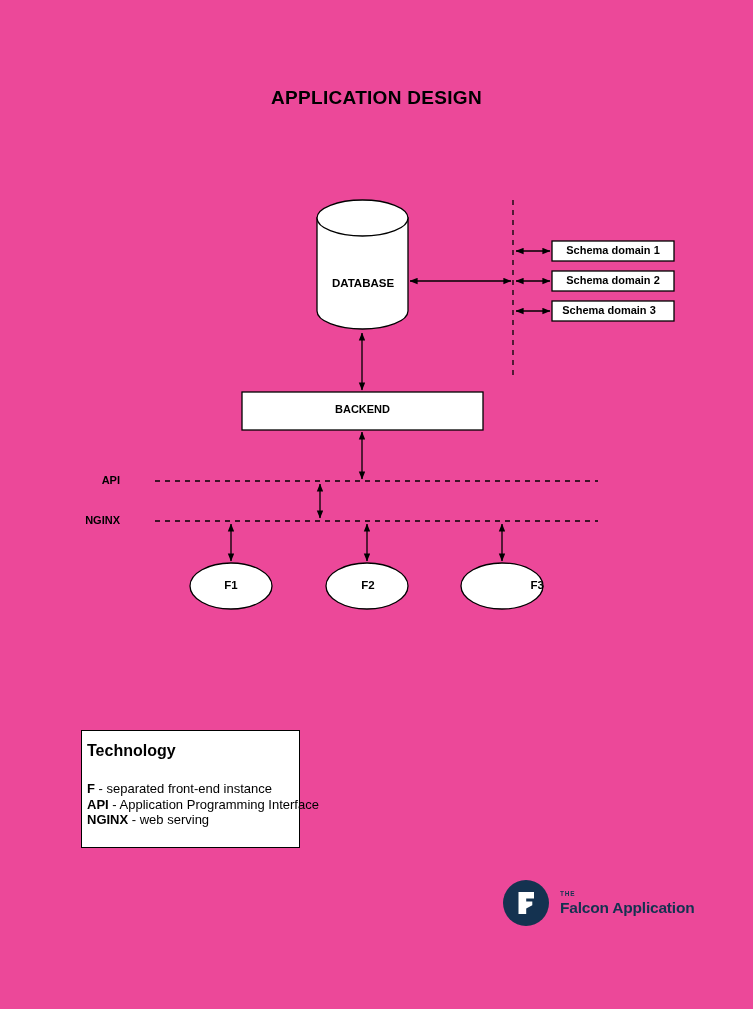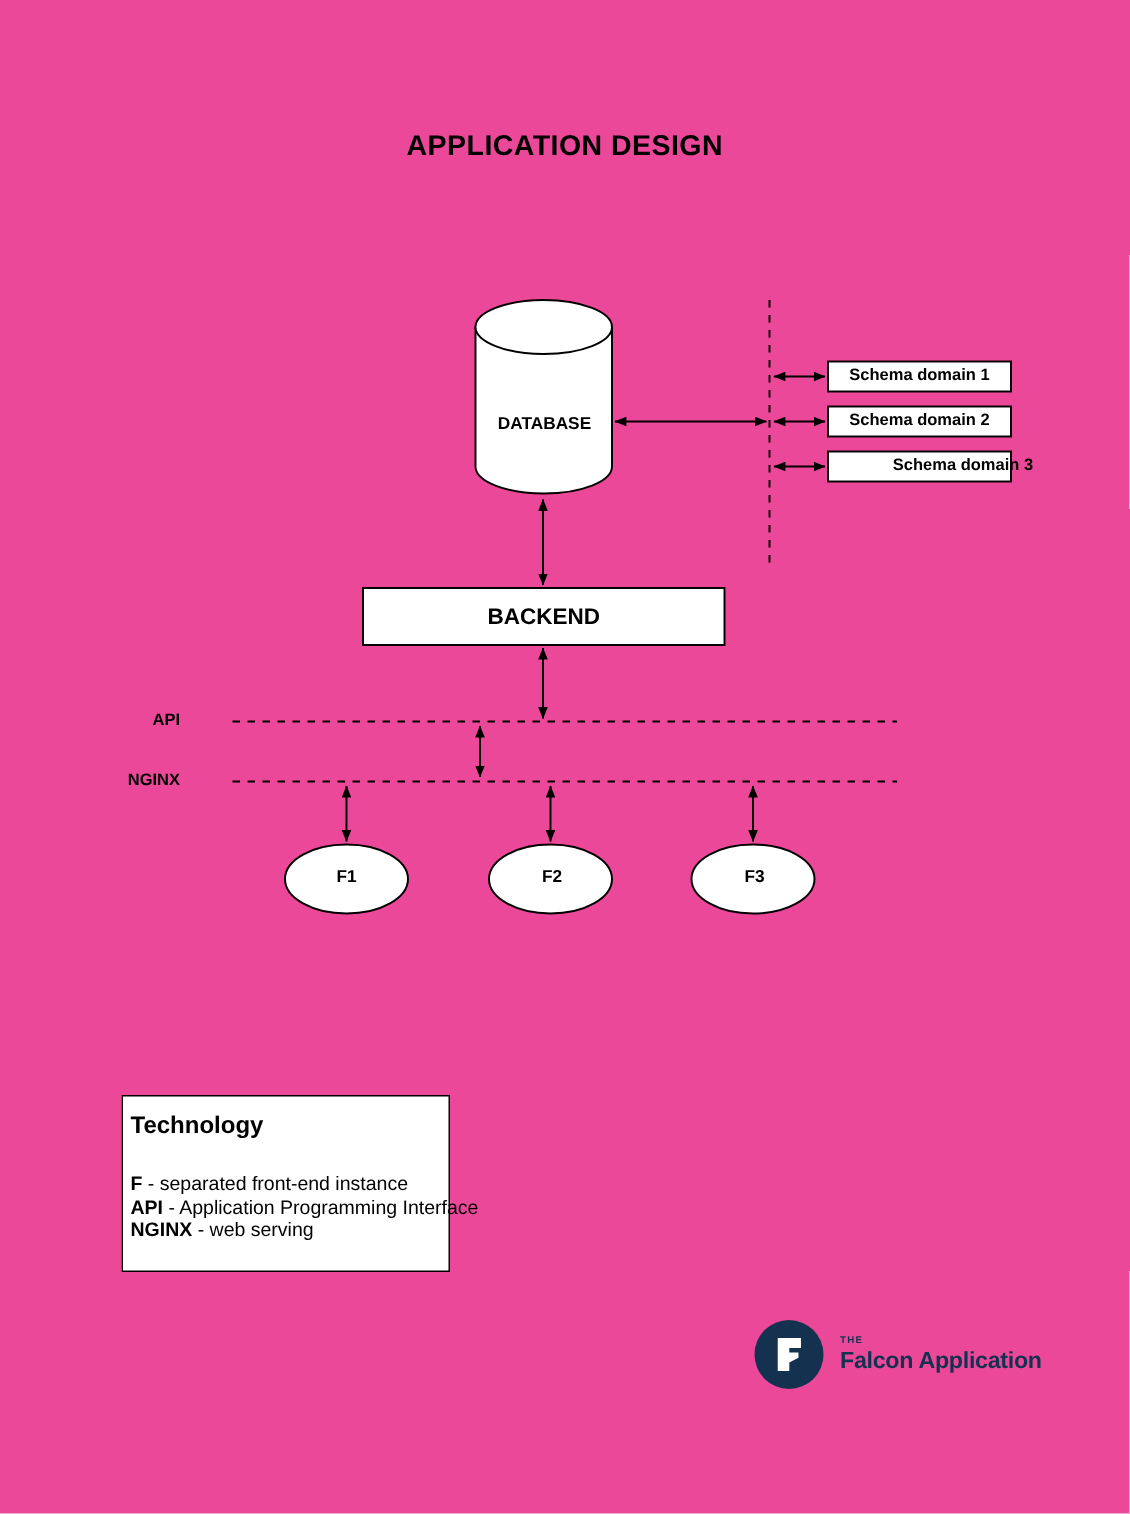--- a/index.html
+++ b/index.html
@@ -46,51 +46,51 @@
     width: 100px;
     text-align: center;
     font-size: 11.5px;
     font-weight: bold;
   }
   .backend-label {
     left: 242px;
     top: 403px;
     width: 241px;
     text-align: center;
-    font-size: 15px;
+    font-size: 11px;
     font-weight: bold;
   }
   .schema-label {
     font-size: 11px;
     font-weight: bold;
     width: 122px;
     text-align: center;
   }
   .s1 { left: 552px; top: 244px; text-align: center; }
   .s2 { left: 552px; top: 274px; }
-  .s3 { left: 581px; top: 304px; }
+  .s3 { left: 548px; top: 304px; }
   .tier-label {
     position: absolute;
     font-size: 11px;
     font-weight: bold;
     color: #000000;
     text-align: right;
     width: 70px;
   }
   .api-label { left: 50px; top: 474px; }
   .nginx-label { left: 50px; top: 514px; }
   .f-label {
     font-size: 11.5px;
     font-weight: bold;
     width: 82px;
     text-align: center;
   }
   .f1 { left: 190px; top: 579px; text-align: center; }
   .f2 { left: 327px; top: 579px; }
-  .f3 { left: 462px; top: 579px; }
+  .f3 { left: 462px; top: 579px; text-align: right; }
 
   .legend-box {
     position: absolute;
     left: 81px;
     top: 730px;
     width: 219px;
     height: 118px;
     border: 1.3px solid #000000;
     background: #ffffff;
     box-sizing: border-box;

